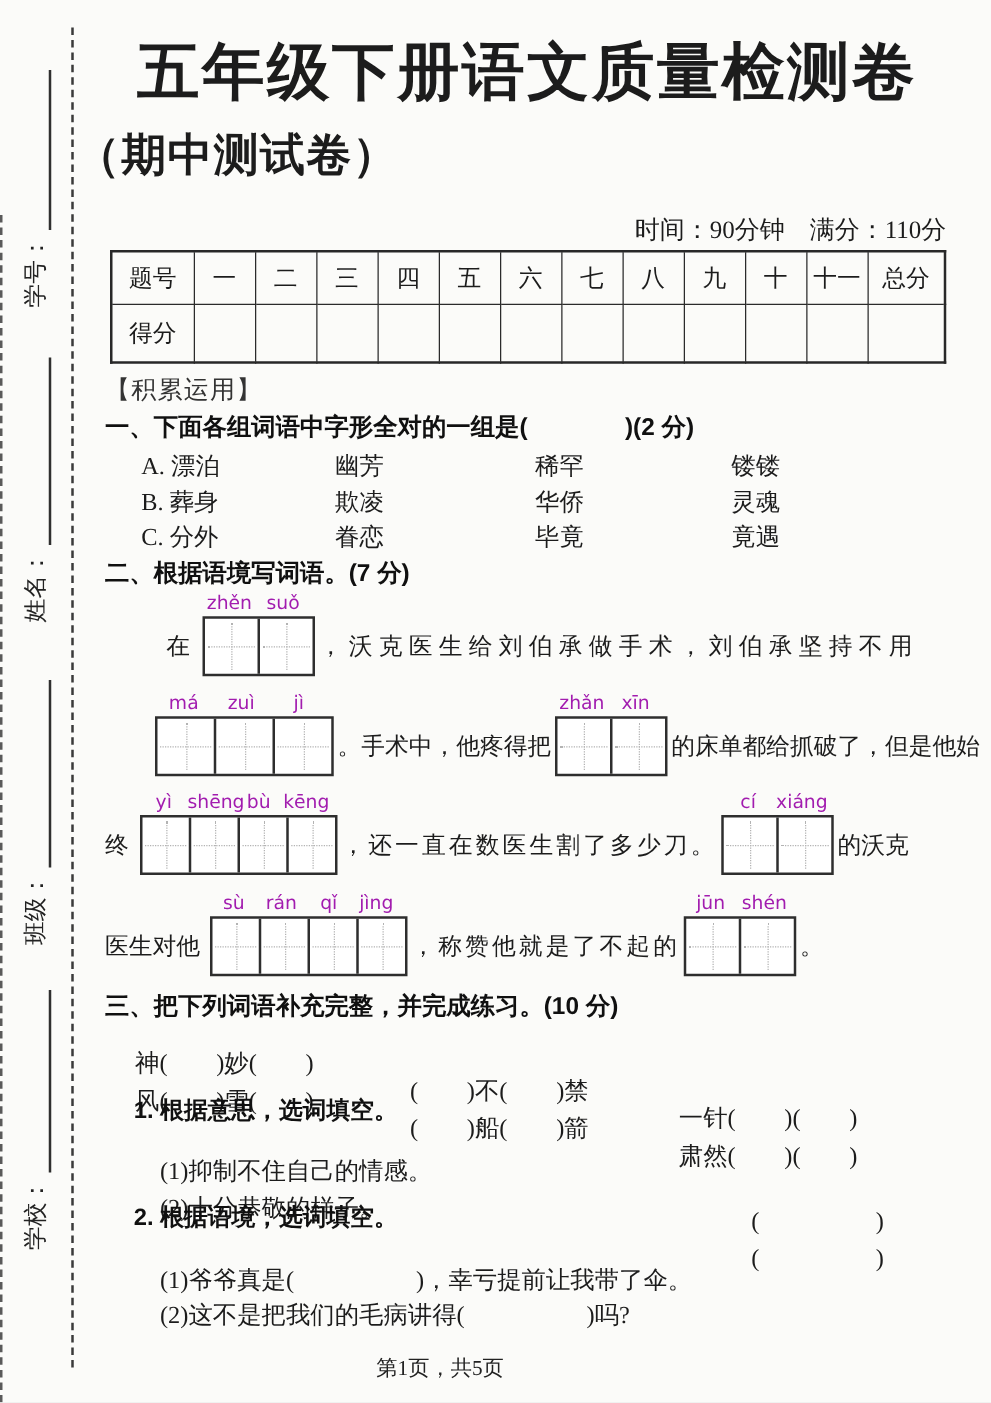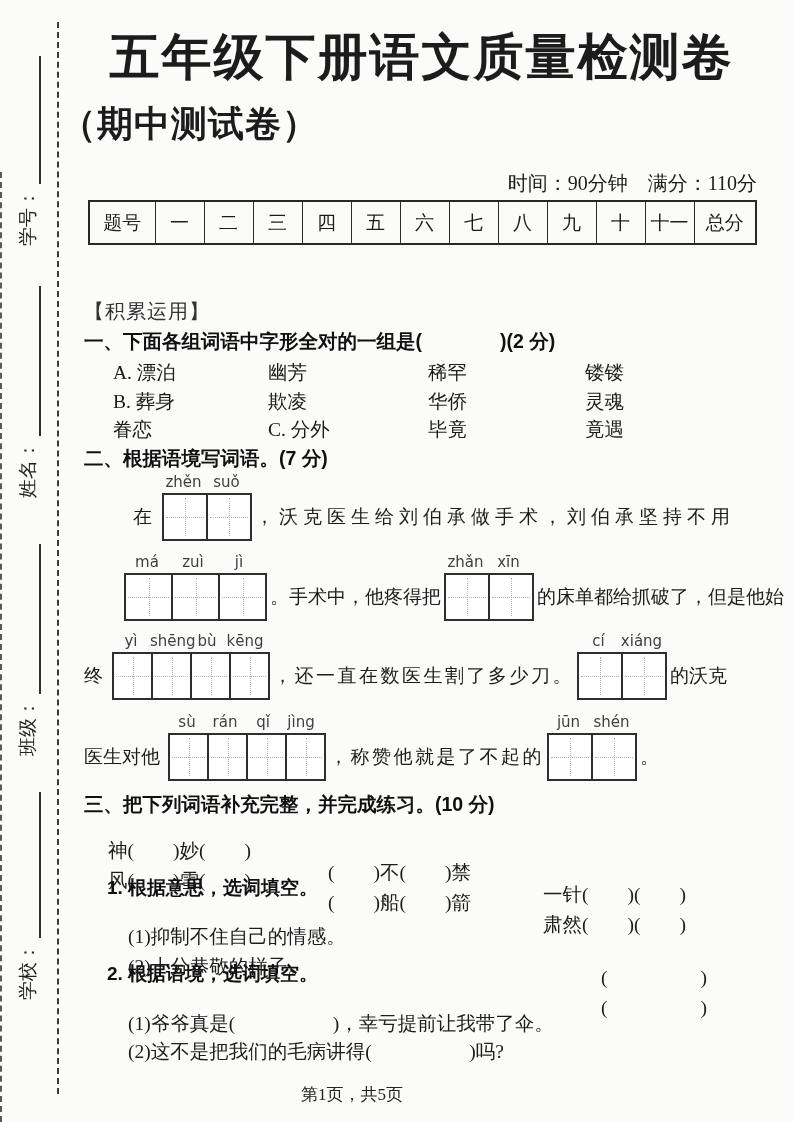--- a/index.html
+++ b/index.html
@@ -45,21 +45,21 @@
   .wgrid{position:relative;display:inline-flex;margin:0 3px;}
   .cells{display:inline-flex;border:2px solid #2e2e2e;background:#fff;}
   .cell{position:relative;height:44px;}
   .cell + .cell{border-left:2px solid #2e2e2e;}
   .w2 .cell{width:42px;}
   .w3 .cell{width:45px;}
   .w4 .cell{width:37px;}
   .cell::before{content:"";position:absolute;left:50%;top:3px;bottom:3px;border-left:1.5px dotted #b3b3b3;}
   .cell::after{content:"";position:absolute;top:50%;left:2px;right:2px;border-top:1.5px dotted #b3b3b3;}
   .pyrow{position:absolute;left:0;top:-20px;display:flex;
-    font-family:"DejaVu Sans","Liberation Sans",sans-serif;font-size:15px;color:#404040;align-items:flex-end;}
+    font-family:"DejaVu Sans","Liberation Sans",sans-serif;font-size:15px;color:#a21caf;align-items:flex-end;}
   .pyrow i{font-style:normal;text-align:center;}
   .w2 .pyrow i{width:43px;}
   .w3 .pyrow i{width:46px;}
   .w4 .pyrow i{width:38px;}
   .ls5{letter-spacing:5px;}
   .ls25{letter-spacing:2.5px;}
   
   .q3-row{position:absolute;left:0;width:760px;height:28px;font-size:19.5px;white-space:pre;}
   .q3-row .g1{position:absolute;left:108px;}
   .q3-row .g2{position:absolute;left:328px;}
@@ -119,41 +119,56 @@
       <td>四</td>
       <td>五</td>
       <td>六</td>
       <td>七</td>
       <td>八</td>
       <td>九</td>
       <td>十</td>
       <td>十一</td>
       <td>总分</td>
     </tr>
+    <tr class="sc">
+      <td>得分</td>
+      <td></td>
+      <td></td>
+      <td></td>
+      <td></td>
+      <td></td>
+      <td></td>
+      <td></td>
+      <td></td>
+      <td></td>
+      <td></td>
+      <td></td>
+      <td></td>
+    </tr>
   </tbody>
     </table>
 
   <div class="section-tag">【积累运用】</div>
 
   <div class="stem" id="q1-stem">一、下面各组词语中字形全对的一组是(　　　　)(2 分)</div>
   <div class="opt-row" style="top:358px">
     <span>A. 漂泊</span>
     <span>幽芳</span>
     <span>稀罕</span>
     <span>镂镂</span>
   </div>
   <div class="opt-row" style="top:387px">
     <span>B. 葬身</span>
     <span>欺凌</span>
     <span>华侨</span>
     <span>灵魂</span>
   </div>
   <div class="opt-row" style="top:415px">
+    <span>C. 分外</span>
     <span>眷恋</span>
-    <span>C. 分外</span>
     <span>毕竟</span>
     <span>竟遇</span>
   </div>
 
   <div class="stem" id="q2-stem">二、根据语境写词语。(7 分)</div>
 
   <div class="fill-line" style="top:493px;left:133px">
     <span>在</span>
     <span class="wgrid w2" style="margin-left:10px">
       <span class="pyrow"><i>zhěn</i><i>suǒ</i></span>

